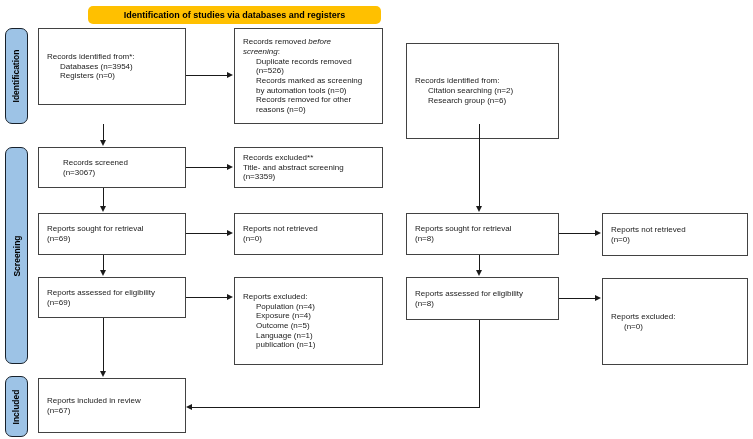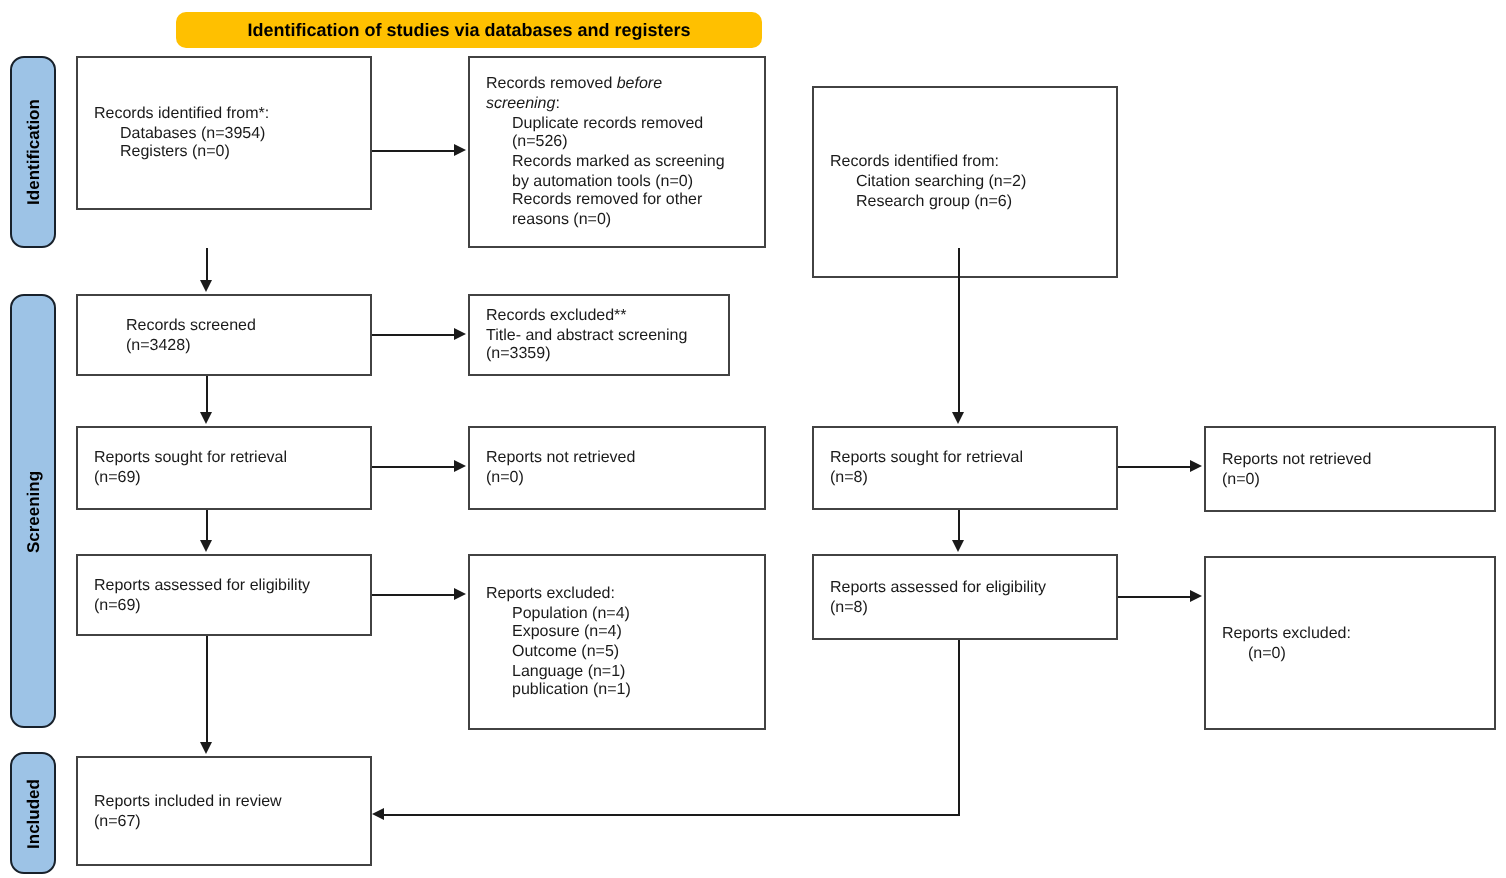--- a/index.html
+++ b/index.html
@@ -25,21 +25,21 @@
        font-size:8px;line-height:9.7px;display:flex;flex-direction:column;justify-content:center;
        padding:3px 4px 3px 8px;}
   .box .line{white-space:nowrap;}
   .box .line.indent{padding-left:13px;}
   .italic{font-style:italic;}
 
   #box-a1{left:38px;top:28px;width:148px;height:77px;}
   #box-b1{left:234px;top:28px;width:149px;height:96px;}
   #box-c1{left:406px;top:28px;width:153px;height:96px;margin-top:15px;}
   #box-a2{left:38px;top:147px;width:148px;height:41px;padding-left:24px;}
-  #box-b2{left:234px;top:147px;width:131px;height:41px;justify-content:center;}
+  #box-b2{left:234px;top:147px;width:149px;height:41px;justify-content:center;}
   #box-a3{left:38px;top:213px;width:148px;height:42px;}
   #box-b3{left:234px;top:213px;width:149px;height:42px;}
   #box-c2{left:406px;top:213px;width:153px;height:42px;}
   #box-d1{left:602px;top:213px;width:146px;height:43px;}
   #box-a4{left:38px;top:277px;width:148px;height:41px;}
   #box-b4{left:234px;top:277px;width:149px;height:88px;}
   #box-c3{left:406px;top:277px;width:153px;height:43px;}
   #box-d2{left:602px;top:278px;width:146px;height:87px;}
   #box-a5{left:38px;top:378px;width:148px;height:55px;}
 
@@ -82,21 +82,21 @@
       <div class="line indent">Records removed for other</div>
       <div class="line indent">reasons (n=0)</div>
     </div>
   <div class="box" id="box-c1">
       <div class="line">Records identified from:</div>
       <div class="line indent">Citation searching (n=2)</div>
       <div class="line indent">Research group (n=6)</div>
     </div>
   <div class="box" id="box-a2">
       <div class="line">Records screened</div>
-      <div class="line">(n=3428)</div>
+      <div class="line">(n=3067)</div>
     </div>
   <div class="box" id="box-b2">
       <div class="line">Records excluded**</div>
       <div class="line">Title- and abstract screening</div>
       <div class="line">(n=3359)</div>
     </div>
   <div class="box" id="box-a3">
       <div class="line">Reports sought for retrieval</div>
       <div class="line">(n=69)</div>
     </div>

